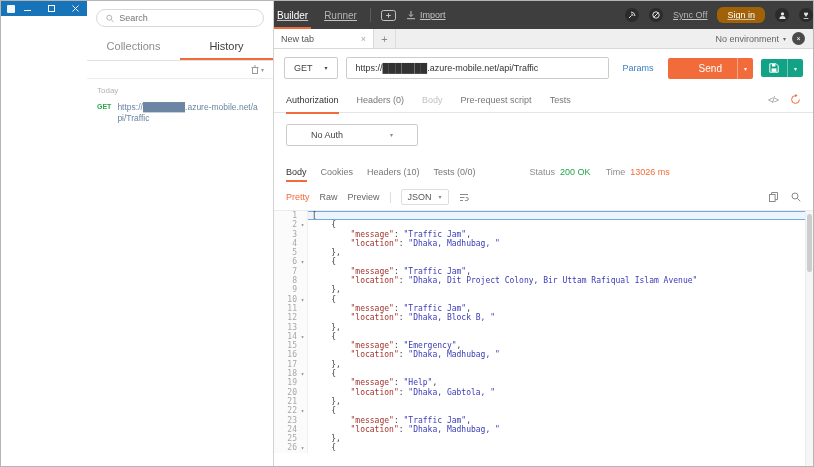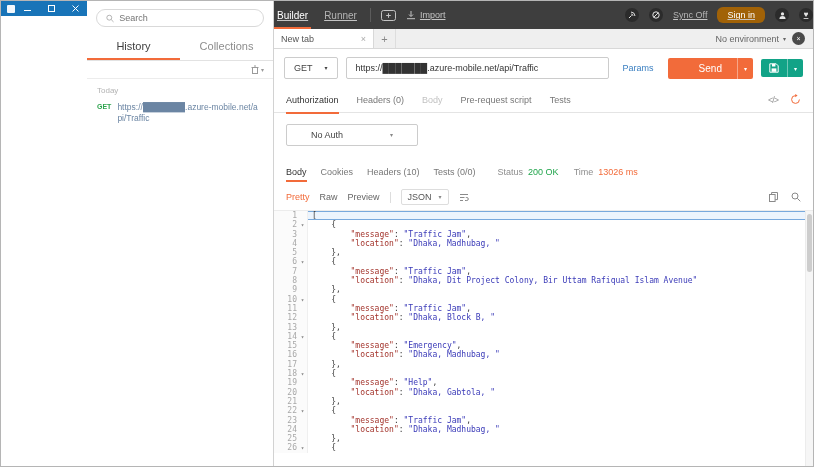--- a/index.html
+++ b/index.html
@@ -72,21 +72,21 @@
   .reset-btn { color:var(--accent,#f26b3a); cursor:pointer; display:flex; align-items:center; }
 
   .auth-row { padding:11px 12px 13px; flex:0 0 auto; }
   .auth-select { width:132px; display:flex; justify-content:space-between; align-items:center; border:1px solid #ccc; border-radius:2px; padding:5px 24px; font-size:9px; color:#444; background:#fff; cursor:pointer; }
   .auth-select .caret { color:#888; }
 
   .resp-tabs { display:flex; align-items:center; gap:14px; padding:0 12px; height:26px; flex:0 0 26px; font-size:9px; color:#777; }
   .resp-tab { height:26px; display:flex; align-items:center; position:relative; cursor:pointer; }
   .resp-tab.active { color:#333; }
   .resp-tab.active::after { content:""; position:absolute; left:0; right:0; bottom:3px; height:2px; background:var(--accent,#f26b3a); }
-  .resp-meta { margin-left:8px; display:flex; align-items:center; gap:5px; font-size:9px; }
+  .resp-meta { margin-left:40px; display:flex; align-items:center; gap:5px; font-size:9px; }
   .meta-label { color:#8d8d8d; }
   .status-value { color:var(--status_green,#21a54c); }
   .time-label { margin-left:10px; }
   .time-value { color:var(--accent,#f26b3a); }
 
   .view-toolbar { display:flex; align-items:center; gap:10px; padding:4px 12px 5px; font-size:9px; color:#666; flex:0 0 auto; }
   .view-tab { cursor:pointer; }
   .view-tab.active { color:var(--accent,#f26b3a); }
   .vt-sep { width:1px; height:11px; background:#ddd; }
   .format-select { display:flex; align-items:center; gap:7px; border:1px solid #ddd; border-radius:2px; padding:2px 6px; cursor:pointer; color:#555; }
@@ -140,22 +140,22 @@
       <div class="search-wrap">
         <div class="search-box">
           <svg width="9" height="9" viewBox="0 0 10 10">
               <circle cx="4" cy="4" r="3" fill="none" stroke="currentColor"></circle>
               <line x1="6.3" y1="6.3" x2="9.2" y2="9.2" stroke="currentColor"></line>
             </svg>
           <input placeholder="Search" style="">
         </div>
       </div>
       <div class="side-tabs">
+        <div class="side-tab">Collections</div>
         <div class="side-tab active">History</div>
-        <div class="side-tab">Collections</div>
       </div>
       <div class="side-toolbar">
         <span style="display:flex;align-items:center;gap:2px;">
           <svg width="8" height="9" viewBox="0 0 8 9">
               <rect x="1.5" y="2.5" width="5" height="6" fill="none" stroke="currentColor"></rect>
               <line x1="0.5" y1="2.5" x2="7.5" y2="2.5" stroke="currentColor"></line>
               <line x1="3" y1="1" x2="5" y2="1" stroke="currentColor"></line>
             </svg>
           <span class="caret">▾</span>
         </span>

